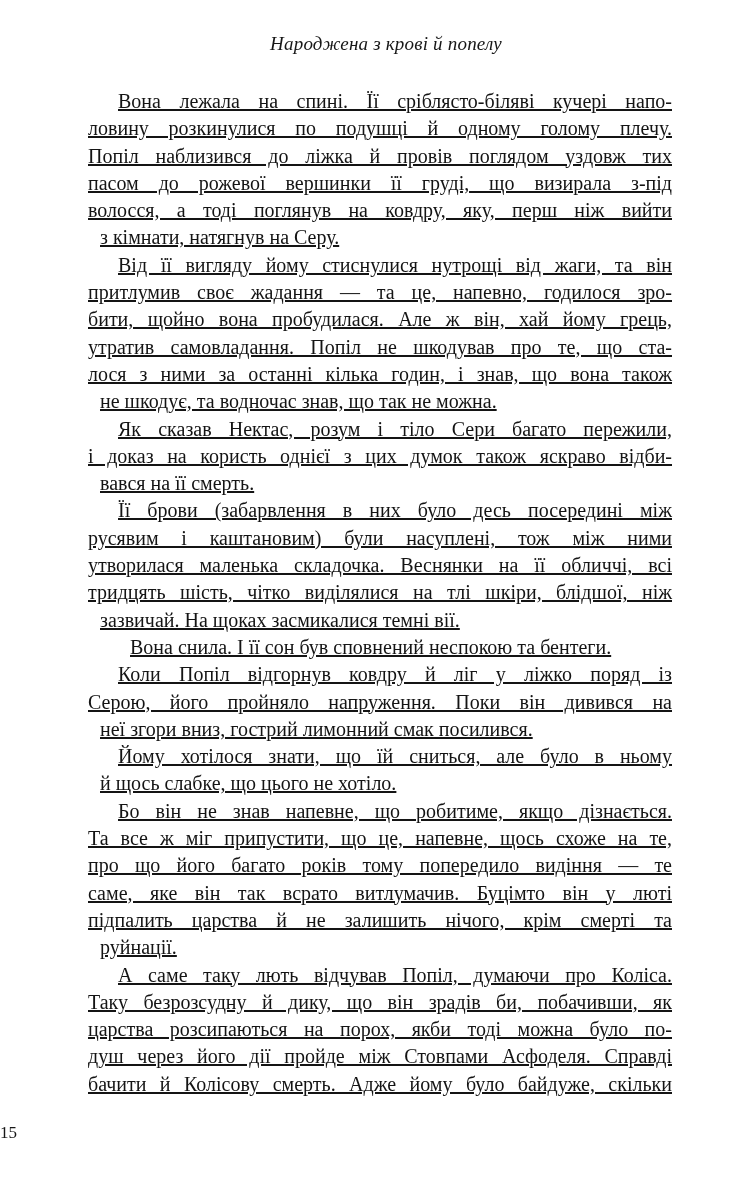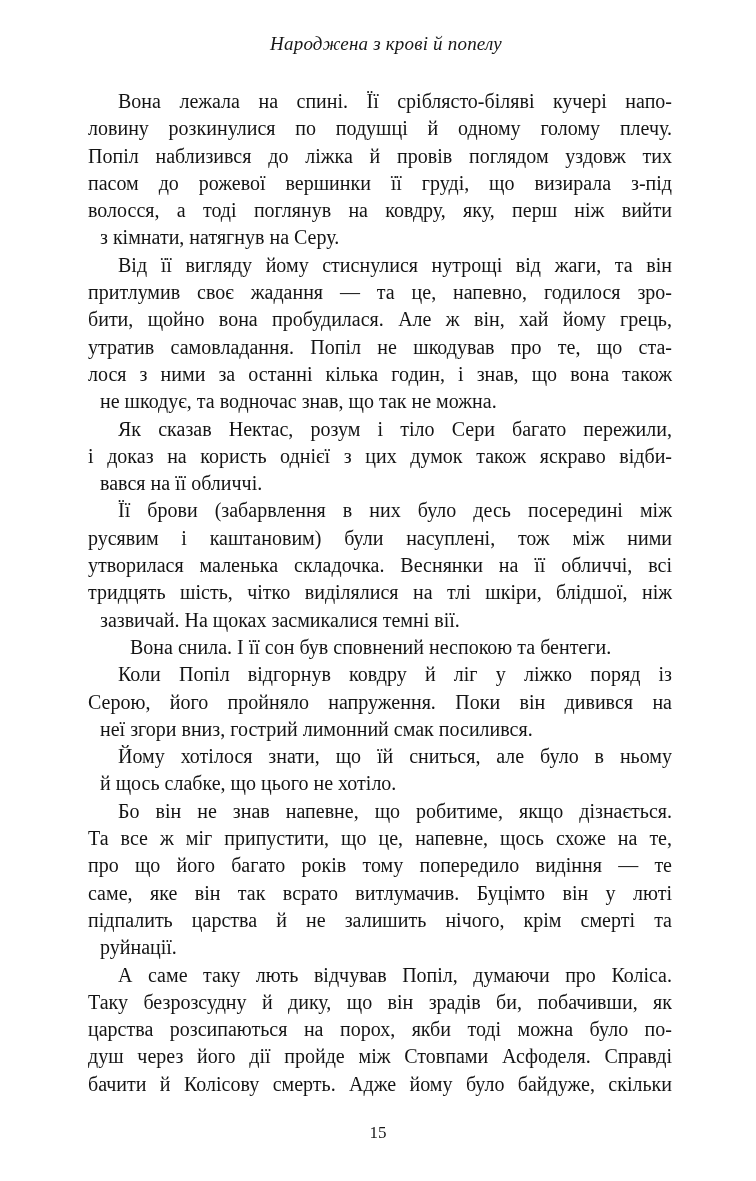--- a/index.html
+++ b/index.html
@@ -29,38 +29,38 @@
     padding-left: 8px;
   }
   .body-text {
     position: absolute;
     left: 88px;
     top: 88px;
     width: 584px;
     font-size: 20px;
     line-height: 27.3px;
     color: #141414;
+    text-decoration: underline;
   }
   .line {
     text-align: justify;
     text-align-last: justify;
   }
   .line.first {
     text-indent: 30px;
   }
   .line.lastline {
     text-align-last: left;
     margin-left: 12px;
   }
   .page-number {
     position: absolute;
     top: 1123px;
     left: 0;
     width: 100%;
-    text-align: center;
     font-size: 17px;
     color: #171717;
   }
 </style>
 </head>
 <body>
 
 <div class="page">
   <div class="running-header">Народжена з крові й попелу</div>
 
@@ -72,21 +72,21 @@
       <div class="line">волосся, а тоді поглянув на ковдру, яку, перш ніж вийти</div>
       <div class="line lastline">з кімнати, натягнув на Серу.</div>
       <div class="line first">Від її вигляду йому стиснулися нутрощі від жаги, та він</div>
       <div class="line">притлумив своє жадання — та це, напевно, годилося зро-</div>
       <div class="line">бити, щойно вона пробудилася. Але ж він, хай йому грець,</div>
       <div class="line">утратив самовладання. Попіл не шкодував про те, що ста-</div>
       <div class="line">лося з ними за останні кілька годин, і знав, що вона також</div>
       <div class="line lastline">не шкодує, та водночас знав, що так не можна.</div>
       <div class="line first">Як сказав Нектас, розум і тіло Сери багато пережили,</div>
       <div class="line">і доказ на користь однієї з цих думок також яскраво відби-</div>
-      <div class="line lastline">вався на її обличчі.</div>
+      <div class="line lastline">вався на її смерть.</div>
       <div class="line first">Її брови (забарвлення в них було десь посередині між</div>
       <div class="line">русявим і каштановим) були насуплені, тож між ними</div>
       <div class="line">утворилася маленька складочка. Веснянки на її обличчі, всі</div>
       <div class="line">тридцять шість, чітко виділялися на тлі шкіри, блідшої, ніж</div>
       <div class="line lastline">зазвичай. На щоках засмикалися темні вії.</div>
       <div class="line first lastline">Вона снила. І її сон був сповнений неспокою та бентеги.</div>
       <div class="line first">Коли Попіл відгорнув ковдру й ліг у ліжко поряд із</div>
       <div class="line">Серою, його пройняло напруження. Поки він дивився на</div>
       <div class="line lastline">неї згори вниз, гострий лимонний смак посилився.</div>
       <div class="line first">Йому хотілося знати, що їй сниться, але було в ньому</div>

